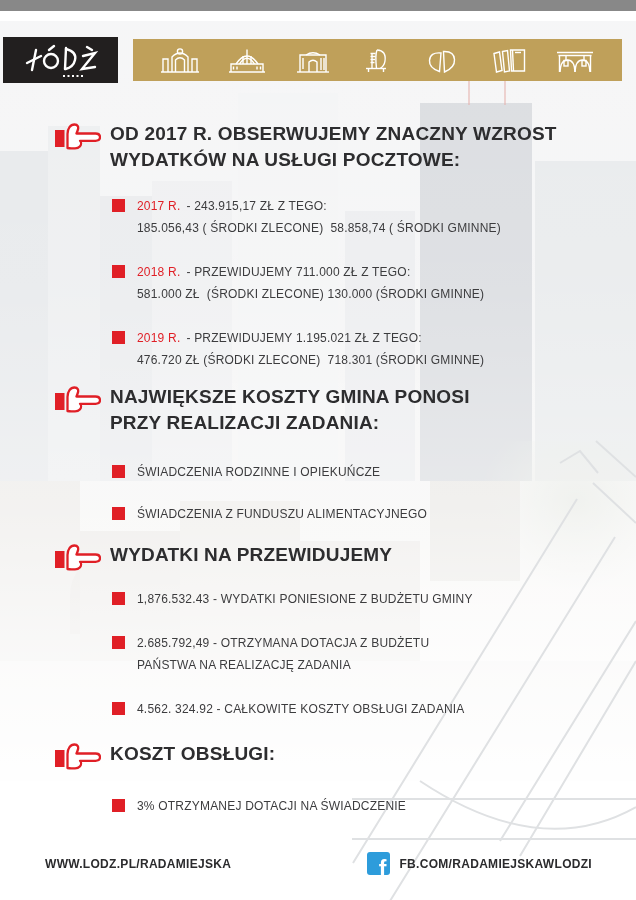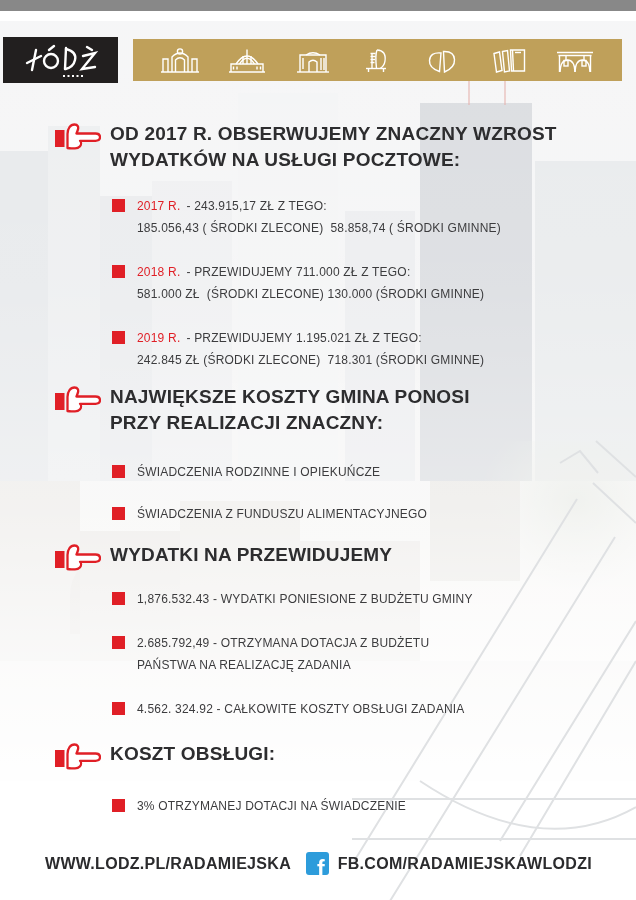--- a/index.html
+++ b/index.html
@@ -52,21 +52,21 @@
   .s2 .bullet{margin-bottom:20px;}
   .sq{width:13px;height:13px;background:var(--red);margin:4px 12px 0 0;flex:none;}
   .btext{font-size:12px;line-height:22px;color:var(--body);letter-spacing:.2px;}
   .byear{color:var(--red);margin-right:6px;}
   .byear:empty{display:none;margin:0;}
   .brest,.bline2{white-space:pre-wrap;}
   .bline2:empty{display:none;}
   
   .footer{position:absolute;left:45px;right:44px;top:841px;z-index:6;
     display:flex;justify-content:space-between;align-items:center;}
-  .url{font-weight:bold;font-size:16px;color:#2b2b2d;letter-spacing:.3px;}
+  .url{font-weight:bold;font-size:12px;color:#2b2b2d;letter-spacing:.3px;}
   .fbwrap{display:flex;align-items:center;gap:9px;}
   .fb-icon{width:23px;height:23px;background:var(--fb);border-radius:3px;
     position:relative;overflow:hidden;display:block;}
   .fb-f{position:absolute;right:4px;bottom:-6px;color:#fff;font-weight:bold;
     font-size:23px;line-height:1;font-family:"Liberation Sans",sans-serif;}
 </style>
 </head>
 <body>
 
 <div class="page">
@@ -218,34 +218,34 @@
         <span class="sq"></span>
         <div class="btext">
           <span class="byear">2018 R.</span><span class="brest">- PRZEWIDUJEMY 711.000 ZŁ Z TEGO:</span>
           <div class="bline2">581.000 ZŁ  (ŚRODKI ZLECONE) 130.000 (ŚRODKI GMINNE)</div>
         </div>
       </div>
       <div class="bullet">
         <span class="sq"></span>
         <div class="btext">
           <span class="byear">2019 R.</span><span class="brest">- PRZEWIDUJEMY 1.195.021 ZŁ Z TEGO:</span>
-          <div class="bline2">242.845 ZŁ (ŚRODKI ZLECONE)  718.301 (ŚRODKI GMINNE)</div>
+          <div class="bline2">476.720 ZŁ (ŚRODKI ZLECONE)  718.301 (ŚRODKI GMINNE)</div>
         </div>
       </div>
     </div>
   </section>
 
   <section class="s s2">
     <svg class="hand" width="46" height="33" viewBox="0 0 46 33">
       <rect x="0" y="9" width="9.5" height="17" fill="#E01F26"></rect>
       <path d="M12.5 27 L12.5 13 C12.5 7.5 15.5 3.5 19.5 3.5 C22.8 3.5 23.8 6 22.8 9 L21.5 12.5 L40.5 12.5 C43.5 12.5 45 13.8 45 16.2 C45 18.6 43.5 19.8 40.5 19.8 L25 19.8 C26.5 21.3 26.3 23.8 24.8 25.5 C23.8 26.6 22 27.3 20 27.3 L16.5 27.3 C14 27.3 12.5 27 12.5 27 Z" fill="#ffffff" stroke="#E01F26" stroke-width="2.3" stroke-linejoin="round"></path>
     </svg>
     <h2 class="heading">
       <span>NAJWIĘKSZE KOSZTY GMINA PONOSI</span>
-      <span>PRZY REALIZACJI ZNACZNY:</span>
+      <span>PRZY REALIZACJI ZADANIA:</span>
     </h2>
     <div class="bullets">
       <div class="bullet">
         <span class="sq"></span>
         <div class="btext">
           <span class="brest">ŚWIADCZENIA RODZINNE I OPIEKUŃCZE</span>
         </div>
       </div>
       <div class="bullet">
         <span class="sq"></span>

